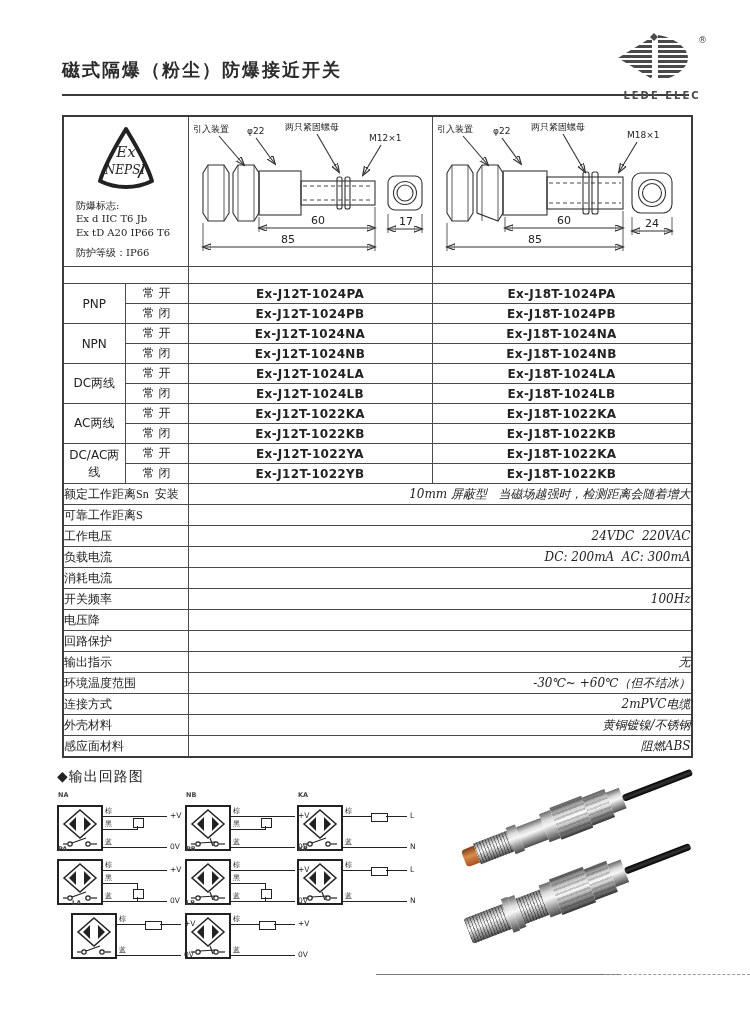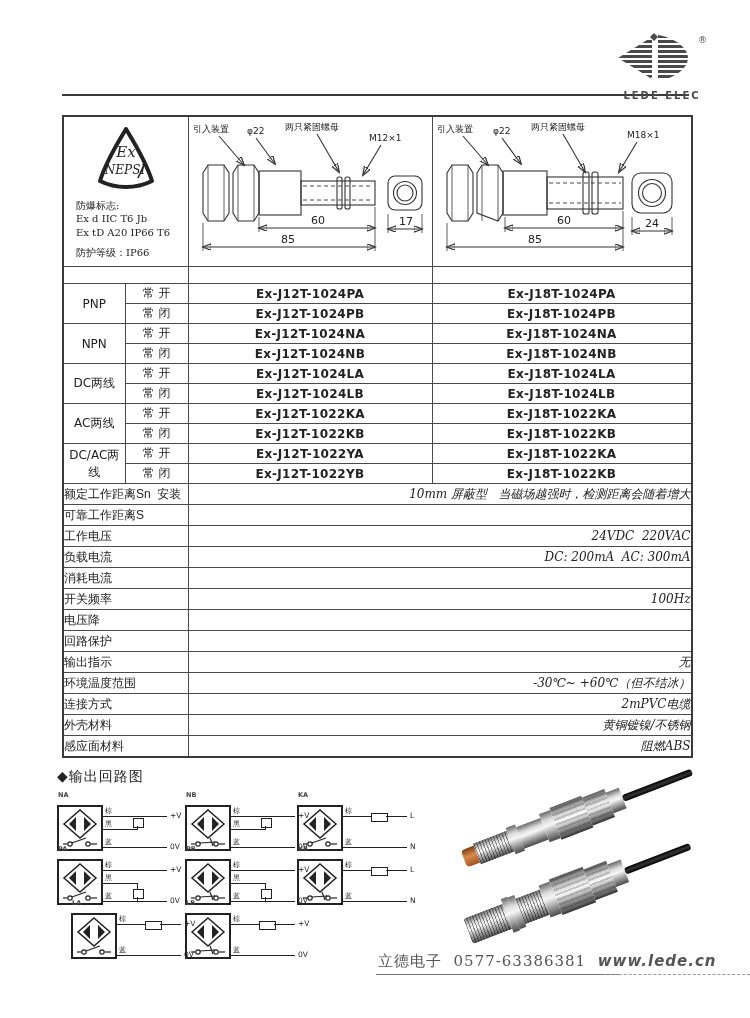--- a/index.html
+++ b/index.html
@@ -24,21 +24,21 @@
   .cert-text{font-family:"DejaVu Serif","Liberation Serif",serif;font-size:10px;text-align:left;
              padding-left:12px;line-height:1.35;color:#222;}
   .cert-ip{margin-top:7px;}
   td.draw-cell{height:148px;vertical-align:middle;}
   tr.r-empty td{height:16px;}
 
   td.type-cell{font-size:10.5px;text-align:center;color:#222;}
   td.state-cell{font-family:"DejaVu Serif","Liberation Serif",serif;font-size:12px;text-align:center;height:19px;}
   td.model-cell{font-weight:bold;font-size:12.5px;text-align:center;letter-spacing:.3px;}
 
-  td.spec-label{font-family:Liberation Sans, sans-serif;font-size:12px;
+  td.spec-label{font-family:Liberation Serif, serif;font-size:12px;
                 padding-left:6px;height:20px;white-space:pre;}
   td.spec-value{font-family:"DejaVu Serif","Liberation Serif",serif;font-size:12px;text-align:right;
                 white-space:pre;padding-right:110px;font-style:italic;}
 
   .dwg-label{font-size:9px;fill:#222;font-family:"DejaVu Sans",sans-serif;}
   .dwg-dim{font-size:11px;fill:#222;font-family:"DejaVu Sans",sans-serif;}
   .dwg line,.dwg path,.dwg rect,.dwg polygon,.dwg circle{stroke:#333;fill:none;stroke-width:1.1px;}
   .dwg .dash{stroke-dasharray:4 3;stroke-width:.9px;}
   .dwg .thin{stroke-width:.8px;}
 
@@ -74,20 +74,21 @@
           font-size:15px;color:#555;letter-spacing:1px;white-space:pre;}
   .footer .site{font-family:"DejaVu Sans","Liberation Sans",sans-serif;font-weight:bold;font-style:italic;}
   .footer-line{position:absolute;left:376px;top:974px;width:243px;border-top:1.2px solid #777;}
   .footer-dash{position:absolute;left:604px;top:974px;width:146px;border-top:1.5px dashed #999;}
 </style>
 </head>
 <body>
 
 <div class="page">
 
+  <div class="title">磁式隔爆（粉尘）防爆接近开关</div>
   <div class="title-rule"></div>
 
   <div class="brand">
     <svg width="92" height="52" viewBox="0 0 92 52">
       <defs>
         <clipPath id="clipL">
             <polygon points="2,25 36,4 36,46"></polygon>
           </clipPath>
         <clipPath id="clipR">
             <path d="M42,2 C64,6 72,18 72,25 C72,32 64,44 42,48 Z"></path>
@@ -577,17 +578,16 @@
       <div class="seg" style="width:7px;height:34px"></div>
       <div class="seg thr" style="width:26px;height:27px"></div>
       <div class="seg" style="width:12px;height:34px"></div>
       <div class="seg hexgl" style="width:36px;height:38px"></div>
       <div class="seg hexgl" style="width:24px;height:33px"></div>
       <div class="seg" style="width:14px;height:24px"></div>
       <div class="cable" style="width:70px"></div>
     </div>
   </div>
 
-  <div class="footer"><span>立德电子</span>  <span>0577-63386381</span>  <span class="site">www.lede.cn</span></div>
   <div class="footer-line"></div>
   <div class="footer-dash"></div>
 
 </div>
 
 </body></html>

